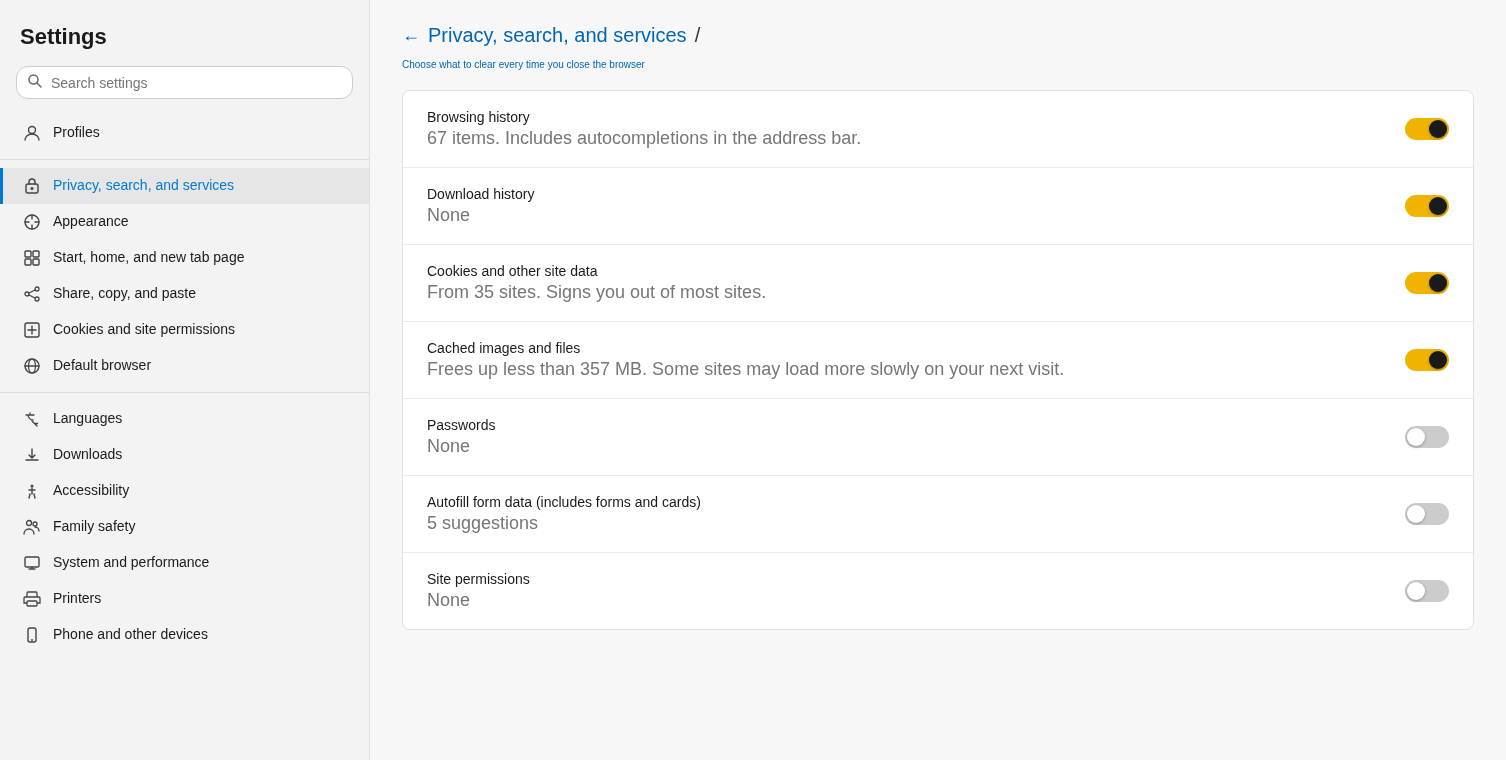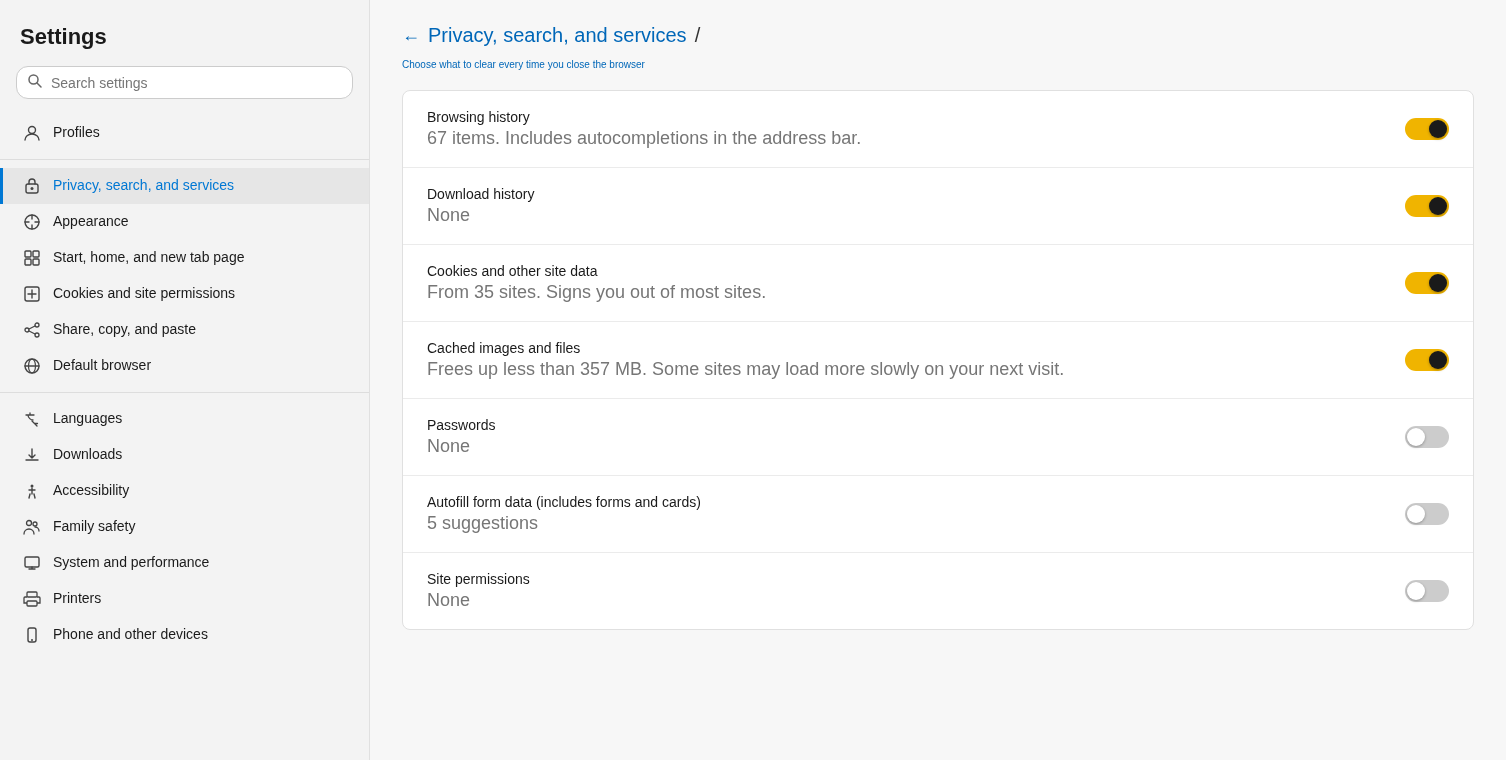--- a/index.html
+++ b/index.html
@@ -204,36 +204,36 @@
             <rect x="10" y="2" width="6" height="6" rx="1" stroke="#444" stroke-width="1.4"></rect>
             <rect x="2" y="10" width="6" height="6" rx="1" stroke="#444" stroke-width="1.4"></rect>
             <rect x="10" y="10" width="6" height="6" rx="1" stroke="#444" stroke-width="1.4"></rect>
           </svg>
         </span>
         <span class="nav-label">Start, home, and new tab page</span>
       </div>
       <div class="nav-item">
         <span class="nav-icon">
           <svg width="18" height="18" viewBox="0 0 18 18" fill="none">
-            <rect x="2" y="2" width="14" height="14" rx="2" stroke="#444" stroke-width="1.4"></rect>
-            <path d="M5 9h8M9 5v8" stroke="#444" stroke-width="1.4" stroke-linecap="round"></path>
-          </svg>
-        </span>
-        <span class="nav-label">Cookies and site permissions</span>
-      </div>
-      <div class="nav-item">
-        <span class="nav-icon">
-          <svg width="18" height="18" viewBox="0 0 18 18" fill="none">
             <circle cx="14" cy="4" r="2" stroke="#444" stroke-width="1.3"></circle>
             <circle cx="4" cy="9" r="2" stroke="#444" stroke-width="1.3"></circle>
             <circle cx="14" cy="14" r="2" stroke="#444" stroke-width="1.3"></circle>
             <path d="M6 8l6-3M6 10l6 3" stroke="#444" stroke-width="1.3" stroke-linecap="round"></path>
           </svg>
         </span>
         <span class="nav-label">Share, copy, and paste</span>
+      </div>
+      <div class="nav-item">
+        <span class="nav-icon">
+          <svg width="18" height="18" viewBox="0 0 18 18" fill="none">
+            <rect x="2" y="2" width="14" height="14" rx="2" stroke="#444" stroke-width="1.4"></rect>
+            <path d="M5 9h8M9 5v8" stroke="#444" stroke-width="1.4" stroke-linecap="round"></path>
+          </svg>
+        </span>
+        <span class="nav-label">Cookies and site permissions</span>
       </div>
       <div class="nav-item">
         <span class="nav-icon">
           <svg width="18" height="18" viewBox="0 0 18 18" fill="none">
             <circle cx="9" cy="9" r="7" stroke="#444" stroke-width="1.4"></circle>
             <ellipse cx="9" cy="9" rx="3.5" ry="7" stroke="#444" stroke-width="1.2"></ellipse>
             <path d="M2 9h14" stroke="#444" stroke-width="1.3" stroke-linecap="round"></path>
           </svg>
         </span>
         <span class="nav-label">Default browser</span>

